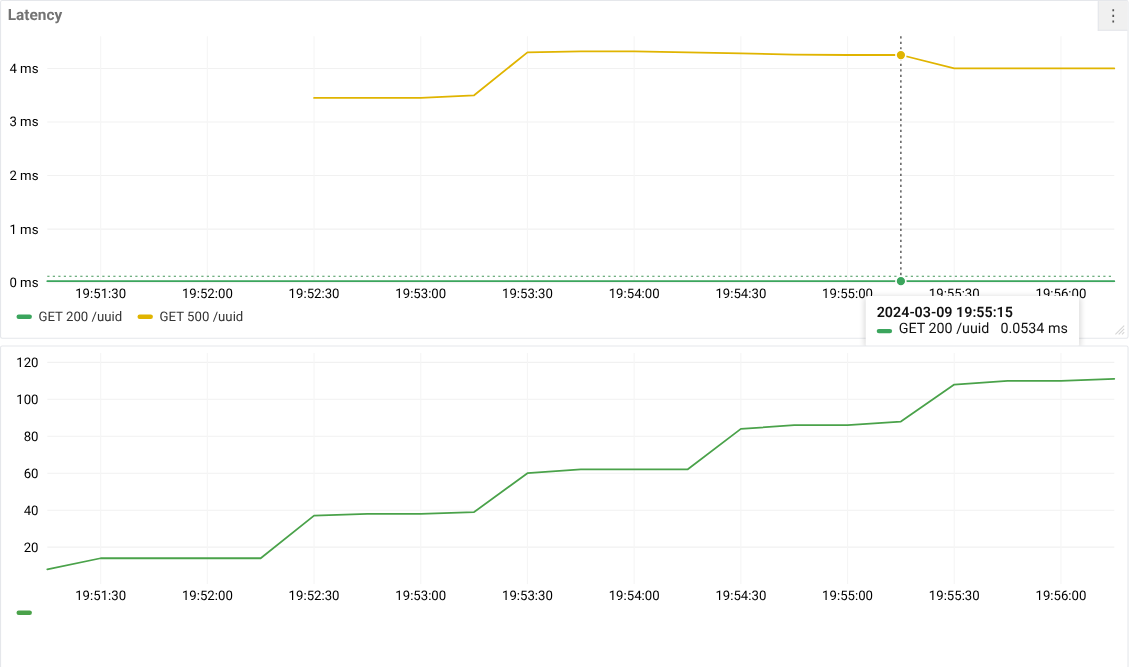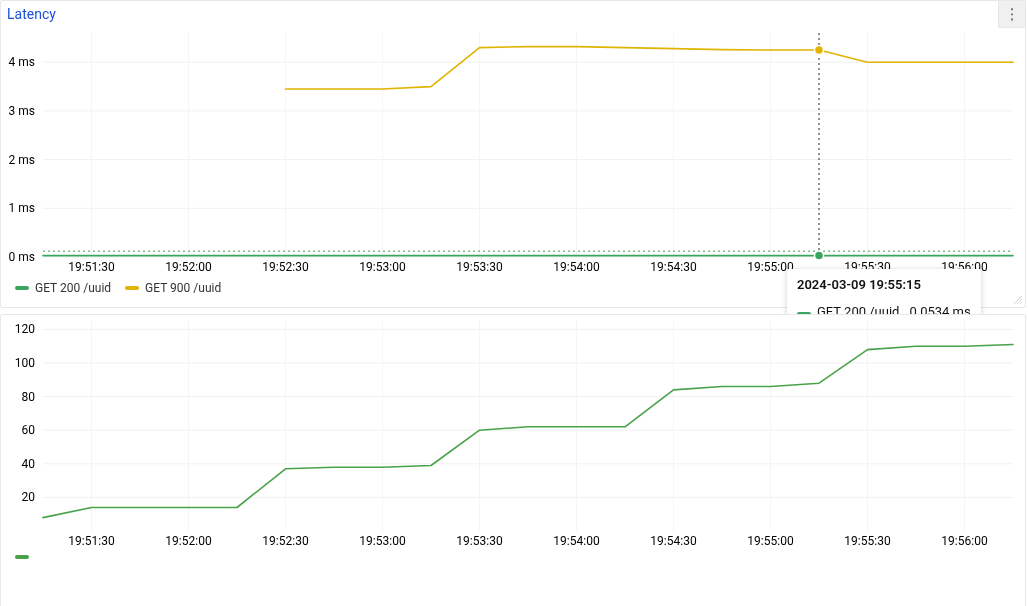--- a/index.html
+++ b/index.html
@@ -1,29 +1,29 @@
 <!DOCTYPE html>
 <html><head>
 <meta charset="utf-8">
 <style>
   html,body{margin:0;padding:0;background:#fff;font-family:-apple-system,BlinkMacSystemFont,"Segoe UI",Roboto,Helvetica,Arial,sans-serif;color:#111;font-size:12px}
   .panel{border:1px solid #e5e7eb;border-radius:2px;position:relative;background:#fff}
   .panel + .panel{margin-top:6px}
   .panel-header{display:flex;align-items:center;height:26px;padding:0 6px}
-  .panel-title{font-weight:400;font-size:14px;color:#1d4ed8}
+  .panel-title{font-weight:700;font-size:14px;color:#737373}
   .panel-menu{position:absolute;top:0;right:0;width:26px;height:26px;display:flex;align-items:center;justify-content:center;background:#f0f0f0;border-left:1px solid #e5e7eb;border-bottom:1px solid #e5e7eb;cursor:pointer}
   .plot-wrap{position:relative}
   svg{display:block}
   .ygrid line{stroke:#f1f1f1;stroke-width:1}
   .xgrid line{stroke:#f5f5f5;stroke-width:1}
   .legend{display:flex;gap:14px;padding:6px 6px 6px 14px;align-items:center;flex-wrap:wrap;font-size:12px}
   .legend .swatch{display:inline-block;width:14px;height:4px;border-radius:2px;margin-right:6px;vertical-align:middle}
   .legend .item{display:flex;align-items:center;color:#333}
   .tooltip{position:absolute;background:#fff;border-radius:2px;box-shadow:0 1px 6px rgba(0,0,0,.18);padding:8px 10px;font-size:13px;white-space:nowrap}
-  .tooltip .ts{font-weight:600;margin-bottom:12px}
+  .tooltip .ts{font-weight:600;margin-bottom:0}
   .tooltip .row{display:flex;align-items:center;gap:10px}
   .tooltip .swatch{display:inline-block;width:14px;height:4px;border-radius:2px;margin-right:6px}
   .resize-handle{position:absolute;right:2px;bottom:2px;width:10px;height:10px;opacity:.35}
   .resize-handle svg{width:100%;height:100%}
   .series{fill:none;stroke-width:1.6;stroke-linecap:round;stroke-linejoin:round}
   .crosshair{stroke:#222;stroke-dasharray:2 3;stroke-width:1}
   .marker{stroke:#fff;stroke-width:1.5}
   .zero-guide{stroke:#2e8b47;stroke-width:1;stroke-dasharray:2 3;opacity:.9}
 </style>
 </head>
@@ -92,21 +92,21 @@
     </div>
   </div>
 
   <div class="legend">
     <span class="item">
       <span class="swatch" id="lg0" style="background: rgb(59, 165, 93);"></span>
       <span>GET 200 /uuid</span>
     </span>
     <span class="item">
       <span class="swatch" id="lg1" style="background: rgb(224, 180, 0);"></span>
-      <span>GET 900 /uuid</span>
+      <span>GET 500 /uuid</span>
     </span>
   </div>
 
   <div class="resize-handle">
     <svg viewBox="0 0 10 10">
         <path d="M9 1 L1 9 M9 4 L4 9 M9 7 L7 9" stroke="#888" stroke-width="1" fill="none"></path>
       </svg>
   </div>
 </div>
 

